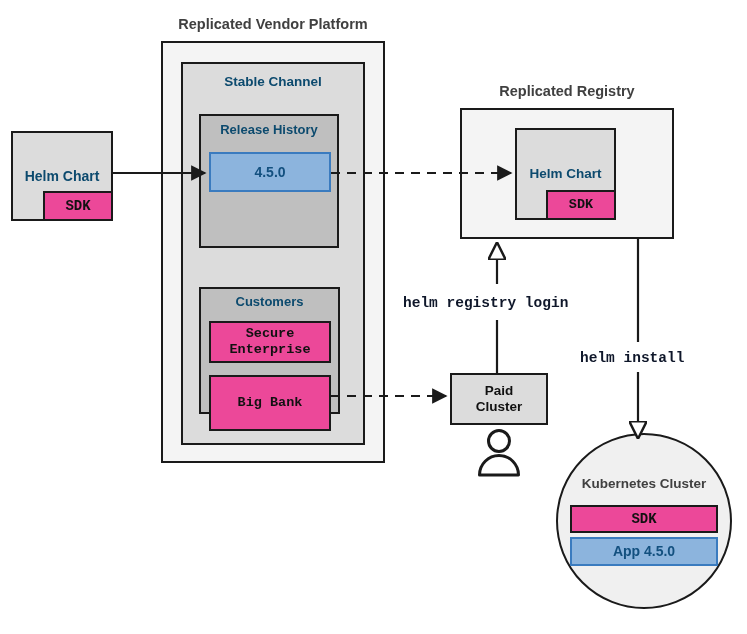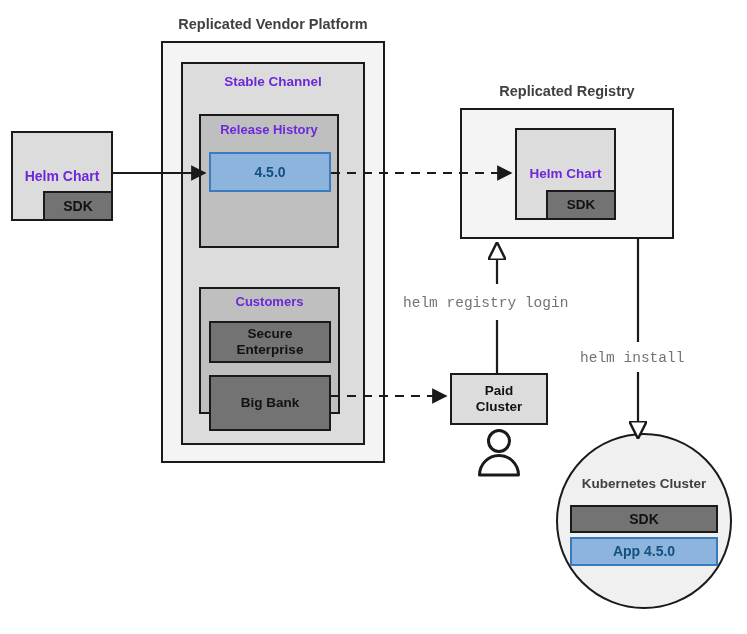--- a/index.html
+++ b/index.html
@@ -38,48 +38,48 @@
     line-height: 1.15;
     white-space: nowrap;
   }
   .title-in {
     position: absolute;
     left: 0;
     right: 0;
     top: 8px;
     text-align: center;
     font-weight: bold;
-    color: #6d28d9;
+    color: #0c4a6e;
   }
   
   .f-lightest { background: #f4f4f4; }
   .f-light    { background: #dcdcdc; }
   .f-mid      { background: #bfbfbf; }
-  .f-white    { background: #737373; }
+  .f-white    { background: #ec4899; font-family: Liberation Mono, monospace; }
   .f-blue     { background: #8cb4dd; border-color: #3a7bbf; color: #13507f; }
   .circle {
     position: absolute;
     box-sizing: border-box;
     border: 2.5px solid #1a1a1a;
     border-radius: 50%;
     background: #f0f0f0;
   }
   svg.overlay {
     position: absolute;
     left: 0;
     top: 0;
     width: 747px;
     height: 634px;
     pointer-events: none;
   }
   .mono {
     position: absolute;
     font-family: "Liberation Mono", "DejaVu Sans Mono", monospace;
-    font-weight: normal;
-    color: #737373;
+    font-weight: bold;
+    color: #0f172a;
     white-space: nowrap;
     font-size: 14.5px;
   }
   .person {
     position: absolute;
   }
 </style>
 </head>
 <body>
 

